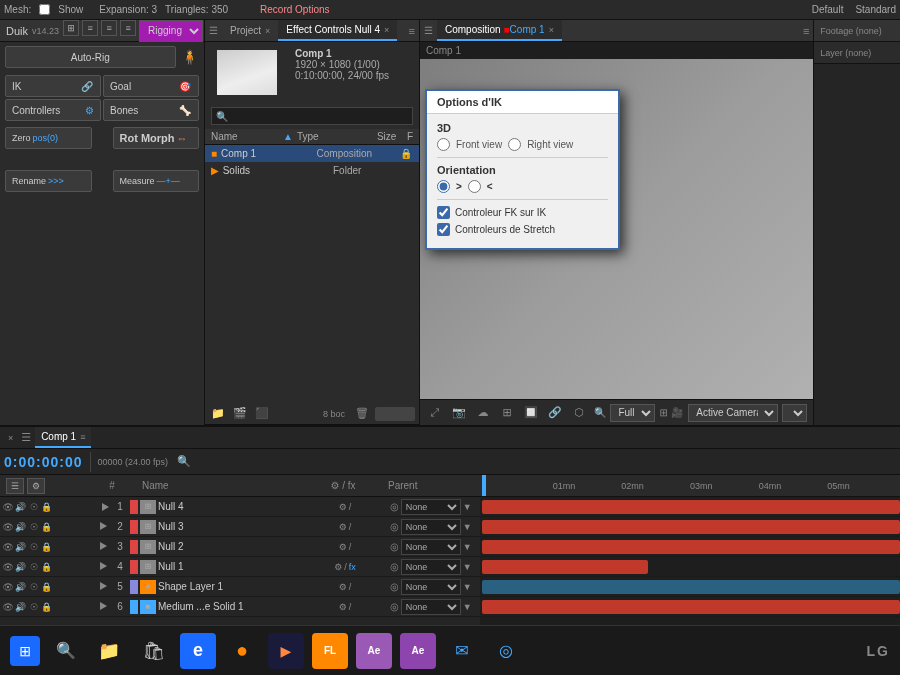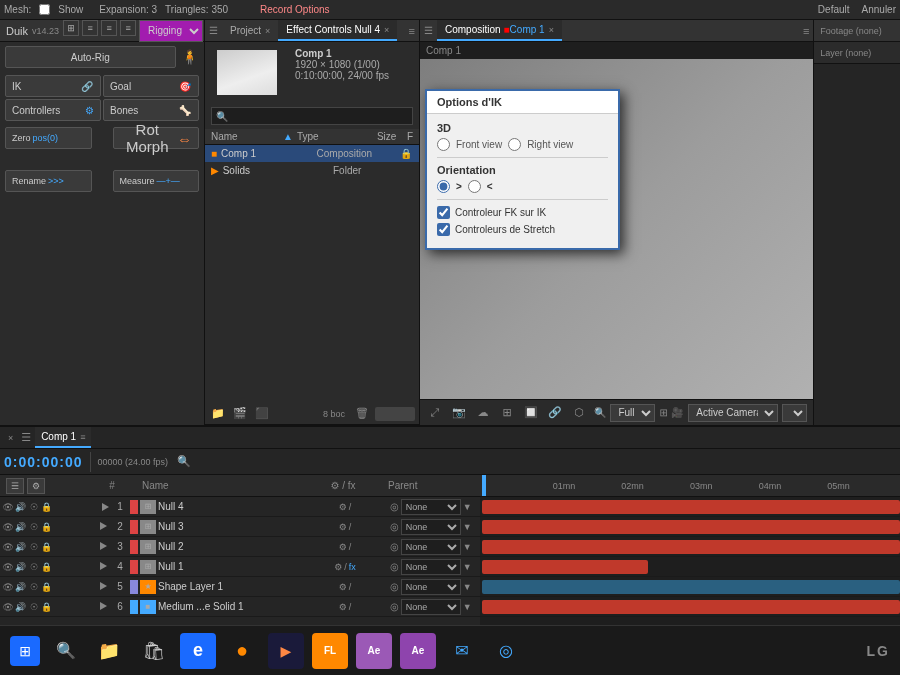--- a/index.html
+++ b/index.html
@@ -631,21 +631,21 @@
 
 <div class="top-menubar">
   <span>Mesh:</span>
   <input type="checkbox" style="width: 11px; height: 11px;">
   <span>Show</span>
   <span style="margin-left:8px;">Expansion: 3</span>
   <span>Triangles: 350</span>
   <span style="color:#f88;cursor:pointer;margin-left:24px;">Record Options</span>
   <span style="margin-left:auto;display:flex;gap:12px;">
     <span>Default</span>
-    <span>Annuler</span>
+    <span>Standard</span>
   </span>
 </div>
 
 <div class="main-layout" style="height:405px;">
 
   <div class="duik-panel">
     <div class="duik-header">
       <span>Duik</span>
       <span class="duik-version">v14.23</span>
       <div style="margin-left:auto;display:flex;gap:3px;">
@@ -682,21 +682,21 @@
         <span>Bones</span>
         <span class="icon-sym">🦴</span>
       </button>
     </div>
 
     <div class="bottom-tools-grid">
       <button class="duik-btn" style="font-size:9px;">
         <span>Zero</span>
         <span style="color:#4af;">pos(0)</span>
       </button>
-      <button class="duik-btn" style="font-size:15px;">
+      <button class="duik-btn" style="font-size:11px;font-weight:bold;">
         <span>Rot Morph</span>
         <span style="color:#f84;">⇔</span>
       </button>
       <button class="duik-btn" style="font-size:9px;">
         <span>Rename</span>
         <span style="color:#4af;">&gt;&gt;&gt;</span>
       </button>
       <button class="duik-btn" style="font-size:9px;">
         <span>Measure</span>
         <span style="color:#4af;">—+—</span>

